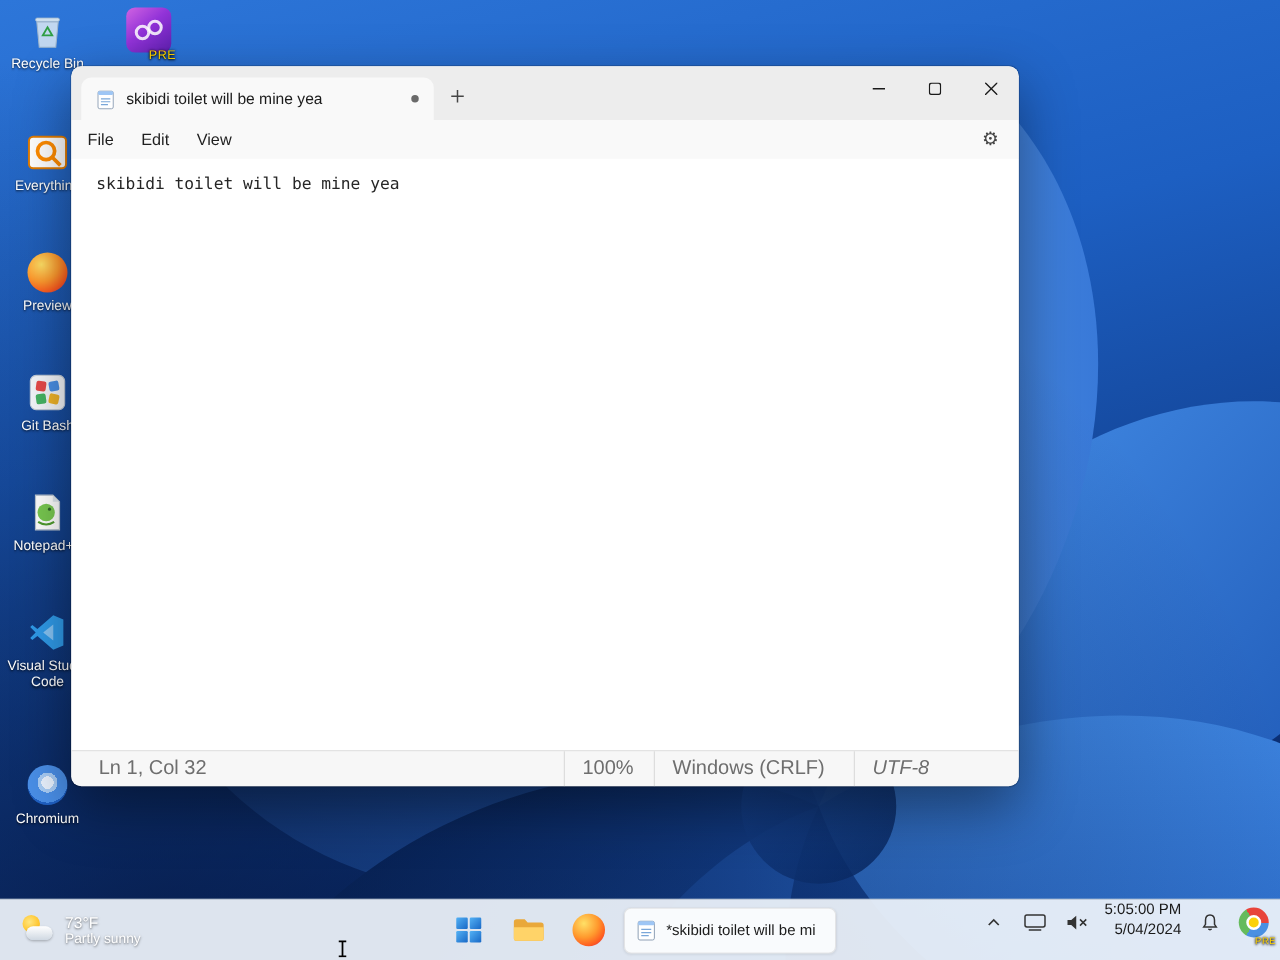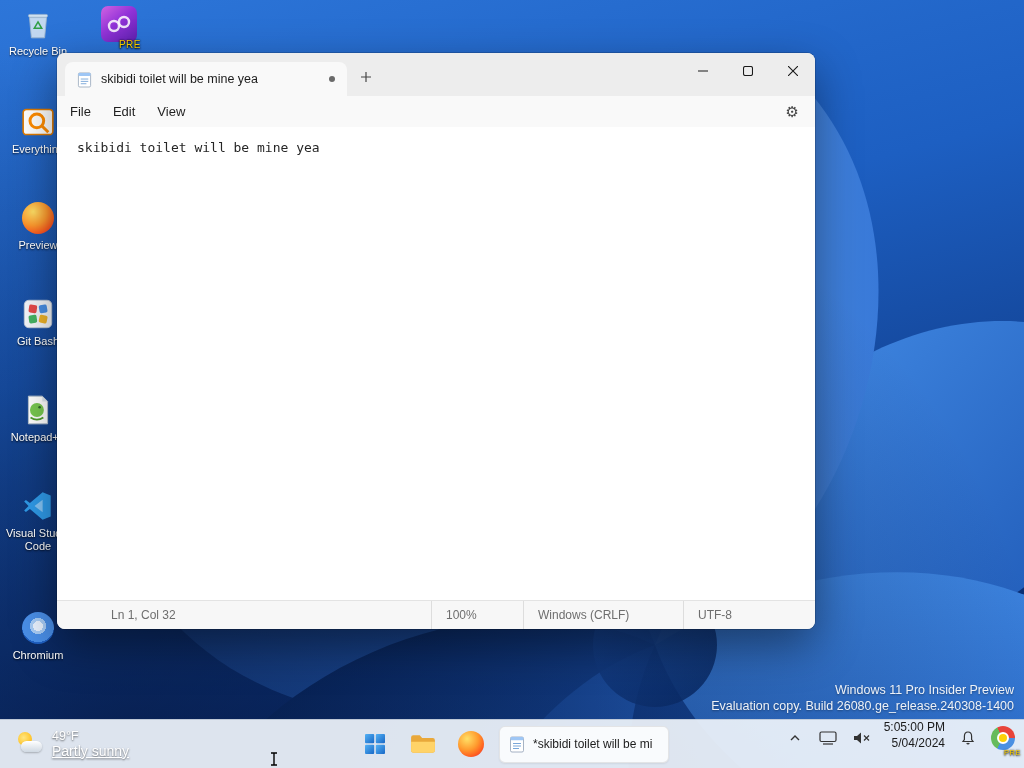--- a/index.html
+++ b/index.html
@@ -34,34 +34,34 @@
     align-items:center;justify-content:center;flex:none;}
   .drag-region{flex:1;height:100%;}
   .win-controls{display:flex;align-self:flex-start;height:36px;}
   .win-btn{width:45px;height:36px;display:flex;align-items:center;justify-content:center;}
   .menubar{height:31px;background:#f9f9f9;display:flex;align-items:center;padding-left:2px;flex:none;}
   .menu-item{font-size:13px;color:#1f1f1f;padding:4px 11px;border-radius:4px;}
   .menubar-right{margin-left:auto;margin-right:16px;font-size:15px;color:#444;line-height:1;}
   .editor{flex:1;background:#fff;padding:13px 10px 0 20px;
     font-family:"DejaVu Sans Mono","Liberation Mono",monospace;font-size:13px;color:#262626;white-space:pre;}
   .statusbar{height:28px;background:#f7f7f7;border-top:1px solid #e3e3e3;display:flex;
-    align-items:stretch;font-size:12px;color:#6e6e6e;flex:none;padding-left:32px;}
+    align-items:stretch;font-size:16px;color:#6e6e6e;flex:none;}
   .sb-left{flex:1;display:flex;align-items:center;padding-left:22px;}
   .sb-cell{display:flex;align-items:center;border-left:1px solid #dddddd;box-sizing:border-box;padding:0 14px;}
   .sb-zoom{width:72px;margin-left:16px;}
-  .sb-eol{width:160px;margin-left:20px;}
-  .sb-enc{width:132px;}
+  .sb-eol{width:160px;}
+  .sb-enc{width:132px;font-style:italic;}
 
   
   .taskbar{position:absolute;left:0;right:0;bottom:0;height:48px;z-index:10;
     background:rgba(238,243,250,.93);border-top:1px solid rgba(110,130,155,.28);}
   .weather{position:absolute;left:10px;top:0;height:48px;display:flex;align-items:center;gap:8px;
     padding:0 6px;border-radius:5px;color:#fff;text-shadow:0 1px 2px rgba(0,0,0,.6);}
   .weather .temp{font-size:12.5px;}
-  .weather .cond{font-size:14px;text-decoration:underline;}
+  .weather .cond{font-size:11px;}
   .sun-cloud{width:28px;height:26px;position:relative;}
   .sun-cloud .sun{position:absolute;left:2px;top:1px;width:14px;height:14px;border-radius:50%;
     background:radial-gradient(circle at 40% 40%,#ffe680,#ffb300);}
   .sun-cloud .cloud{position:absolute;left:5px;top:10px;width:21px;height:11px;border-radius:8px;
     background:linear-gradient(#ffffff,#cfd8e2);box-shadow:0 1px 2px rgba(0,0,0,.25);}
   .tb-center{position:absolute;left:50%;top:0;transform:translateX(-50%);height:48px;
     display:flex;align-items:center;gap:8px;}
   .tb-btn{width:40px;height:40px;border-radius:5px;display:flex;align-items:center;justify-content:center;}
   .ff-ball{width:26px;height:26px;border-radius:50%;
     background:radial-gradient(circle at 35% 30%,#ffe066,#ff9a2e 45%,#ff5d1f 72%,#c61d6f 100%);}
@@ -209,24 +209,20 @@
   </div>
 
   <div class="desk-icon" style="left:3px;top:610px;">
     <div class="glyph">
       <div style="width:32px;height:32px;border-radius:50%;
         background:radial-gradient(circle at 50% 44%,#eaf3ff 0 5px,#a9cdf6 5px 8px,#4a8fe8 8px 16px,#2061c4 16px);"></div>
     </div>
     <div class="lbl">Chromium</div>
   </div>
 
-  <div class="watermark">
-    <div>Windows 11 Pro Insider Preview</div>
-    <div>Evaluation copy. Build 26080.ge_release.240308-1400</div>
-  </div>
 
   <div class="np-window">
 
     <div class="tabstrip">
       <div class="np-tab">
         <span style="display:flex;">
           <svg viewBox="0 0 16 18" width="15" height="17">
             <rect x="1.5" y="2" width="13" height="15" rx="1.5" fill="#fff" stroke="#8fa0b5" stroke-width="0.8"></rect>
             <rect x="1.5" y="2" width="13" height="3.2" rx="1.2" fill="#9ec6f5"></rect>
             <line x1="4" y1="8.5" x2="12" y2="8.5" stroke="#7aa7d9" stroke-width="1"></line>
@@ -280,21 +276,21 @@
   </div>
 
   <div class="taskbar">
 
     <div class="weather">
       <div class="sun-cloud">
         <div class="sun"></div>
           <div class="cloud"></div>
       </div>
       <div>
-        <div class="temp">49°F</div>
+        <div class="temp">73°F</div>
         <div class="cond">Partly sunny</div>
       </div>
     </div>
 
     <div class="tb-center">
       <div class="tb-btn">
         <svg viewBox="0 0 22 22" width="22" height="22">
           <defs>
               <linearGradient id="wg" x1="0" y1="0" x2="1" y2="1">
             <stop offset="0" stop-color="#53b1f5"></stop>

